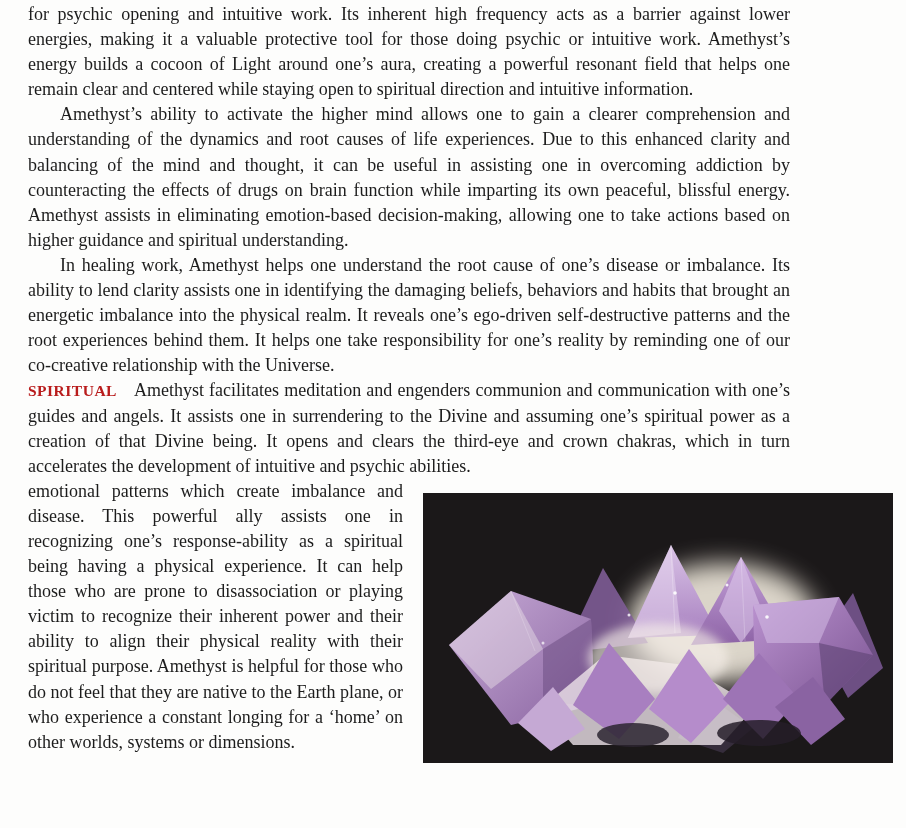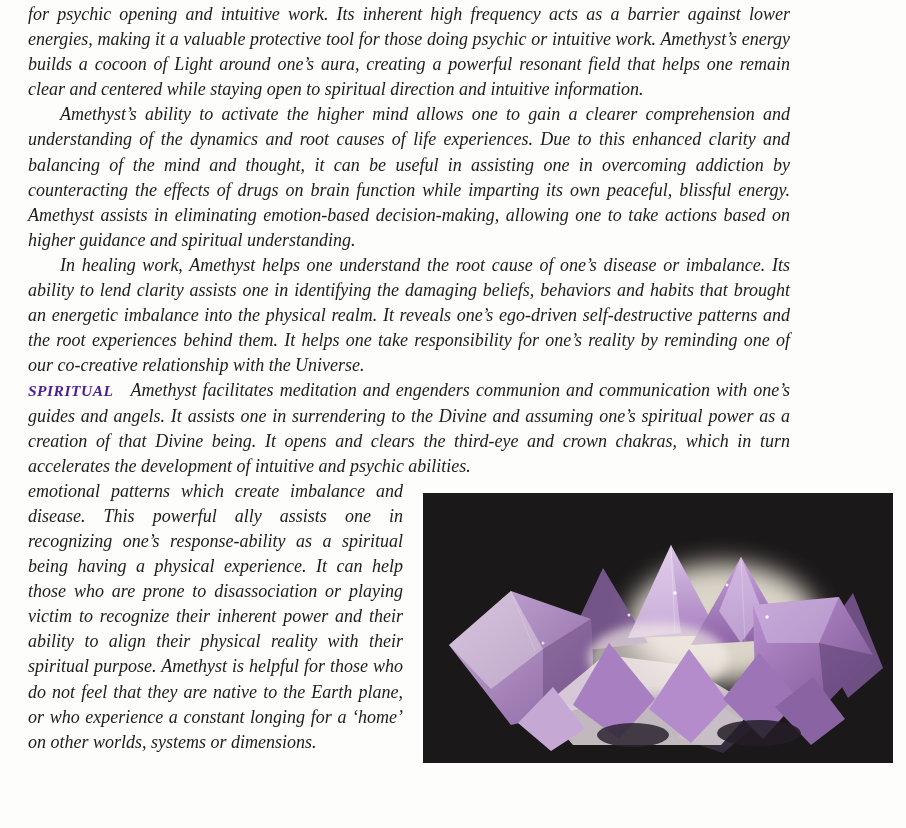--- a/index.html
+++ b/index.html
@@ -19,28 +19,27 @@
     height: 828px;
     padding: 2px 116px 0 28px;
     color: #1c1c1c;
   }
   p.body {
     margin: 0;
     font-size: 18px;
     line-height: 25.1px;
     text-align: justify;
     color: #1c1c1c;
-    font-style: italic;
   }
   p.ind { text-indent: 32px; }
   .label {
     font-weight: 700;
     font-size: 15.5px;
     letter-spacing: 0.5px;
-    color: #4c1d95;
+    color: #b91c1c;
     padding-right: 17px;
     white-space: nowrap;
   }
   figure.photo {
     float: right;
     width: 470px;
     height: 270px;
     margin: 14px -103px 4px 20px;
     padding: 0;
     background: #1b1819;

